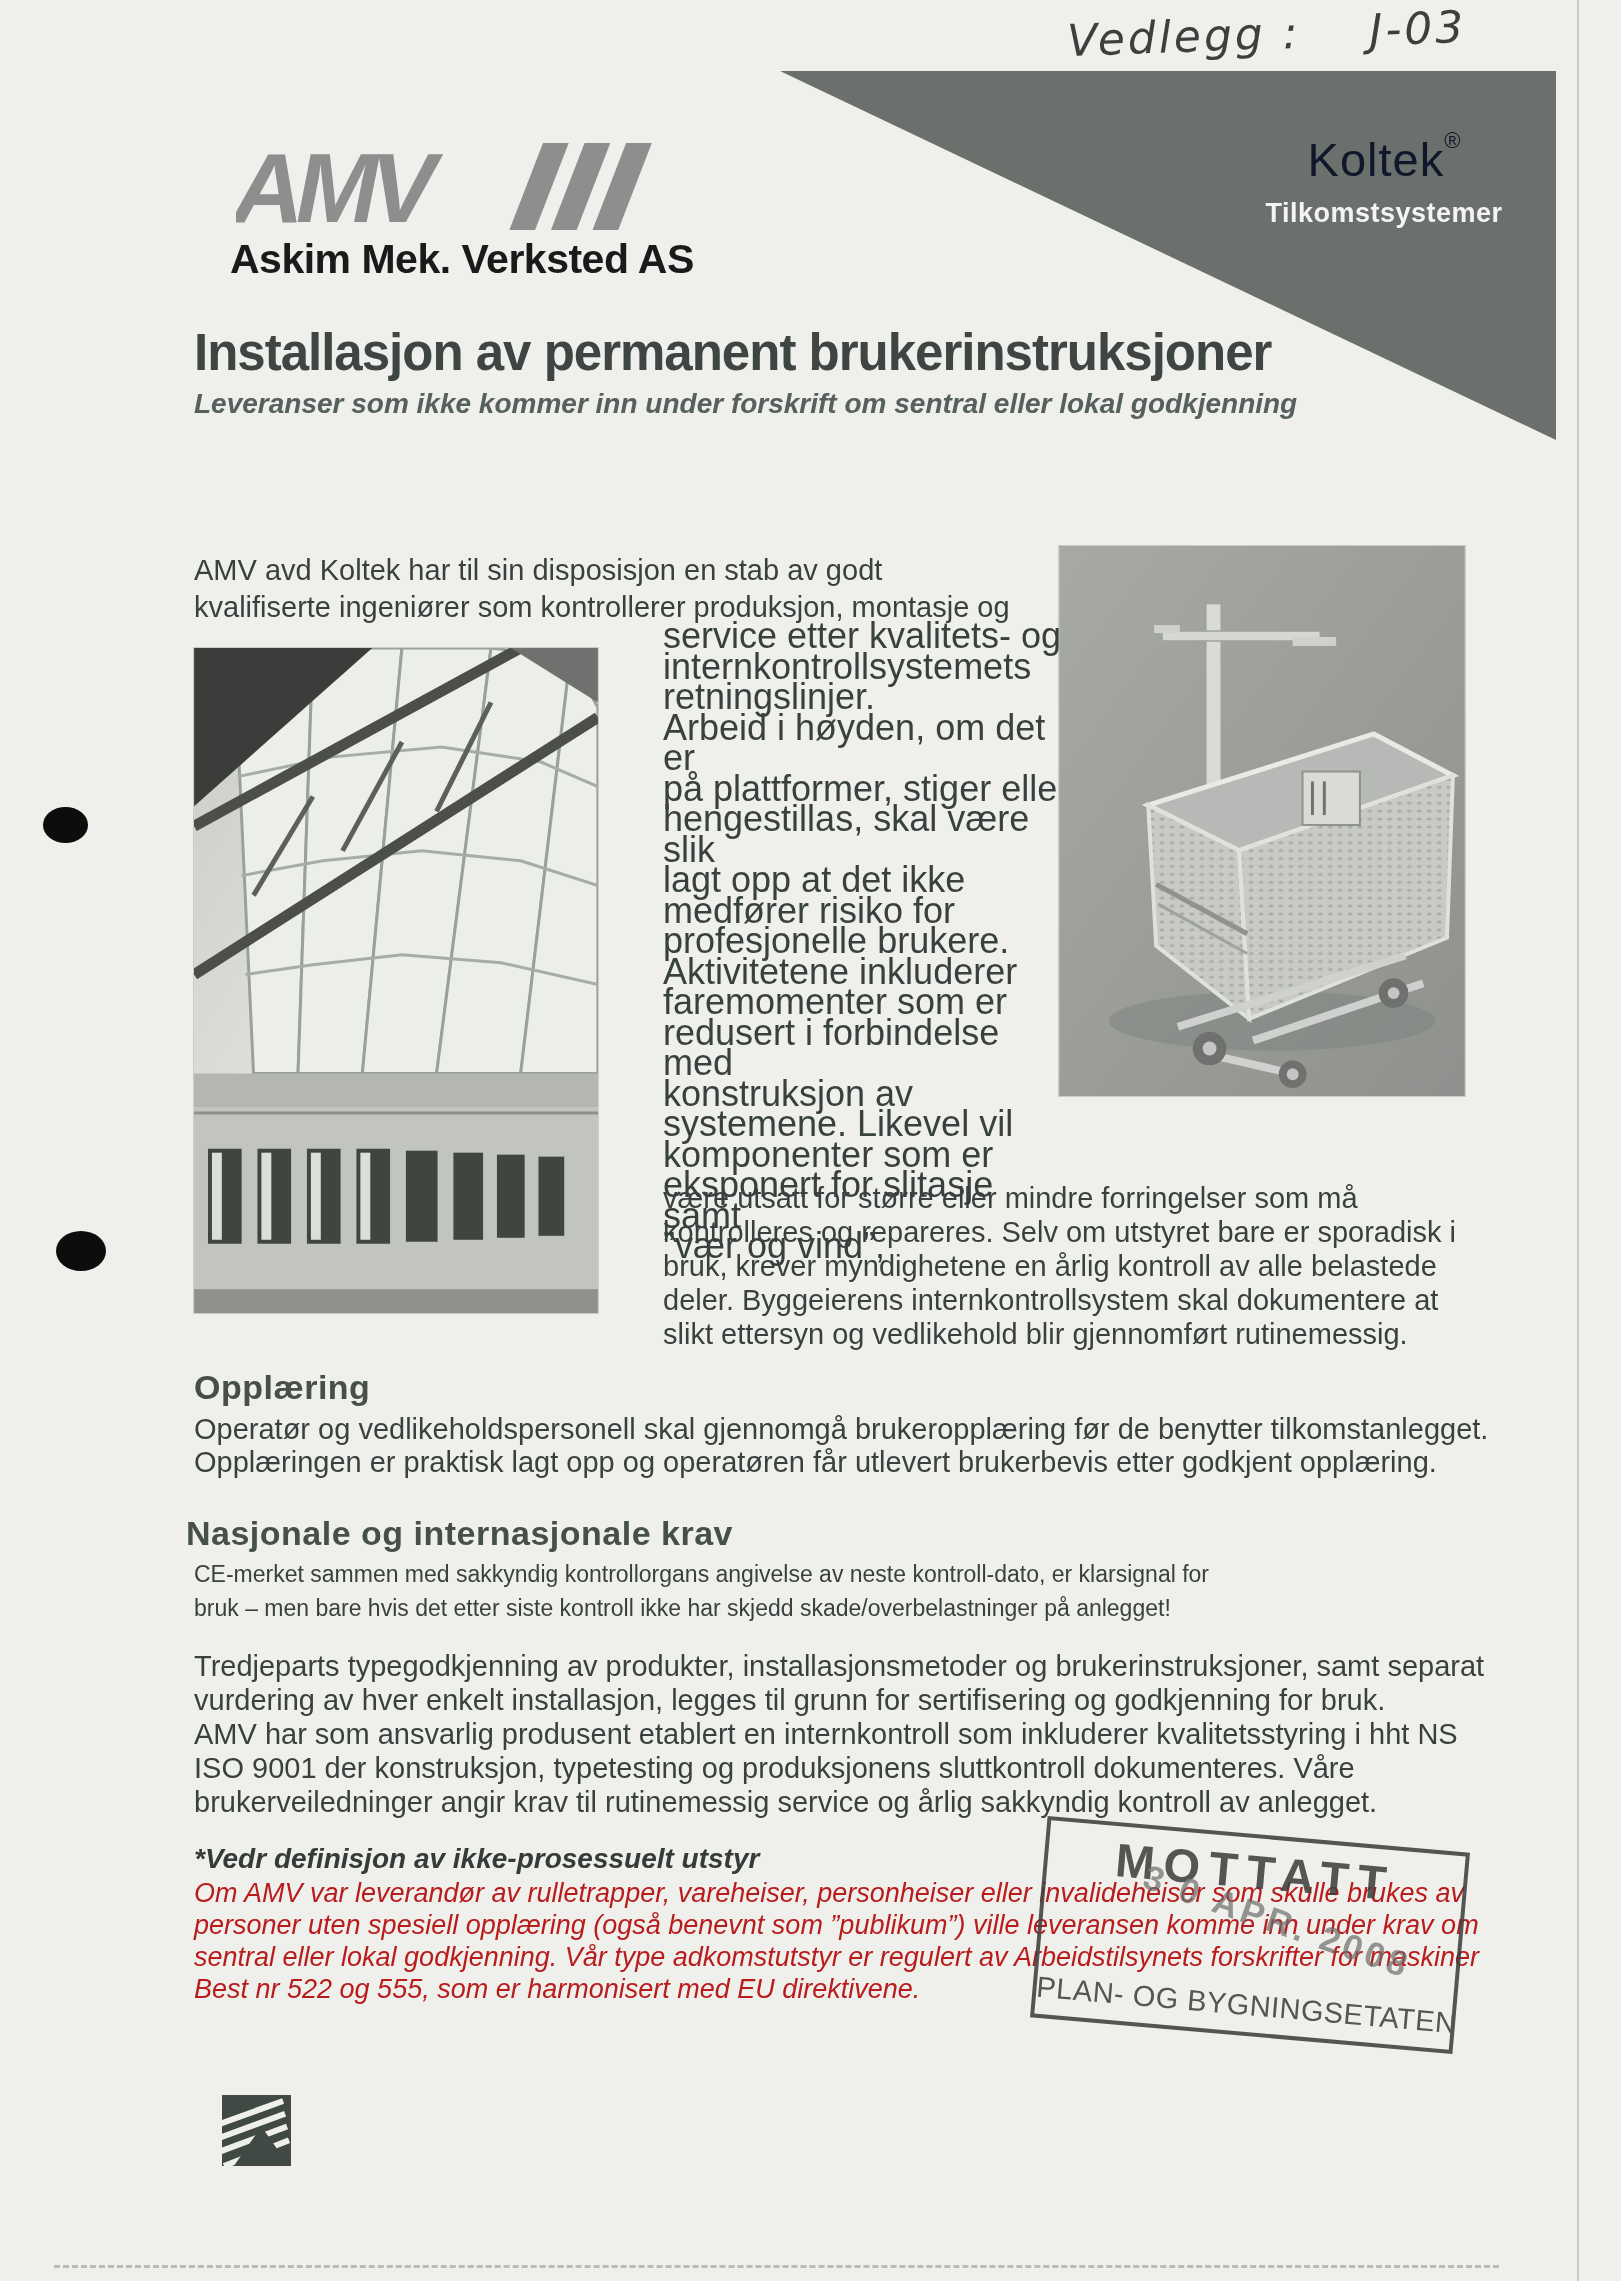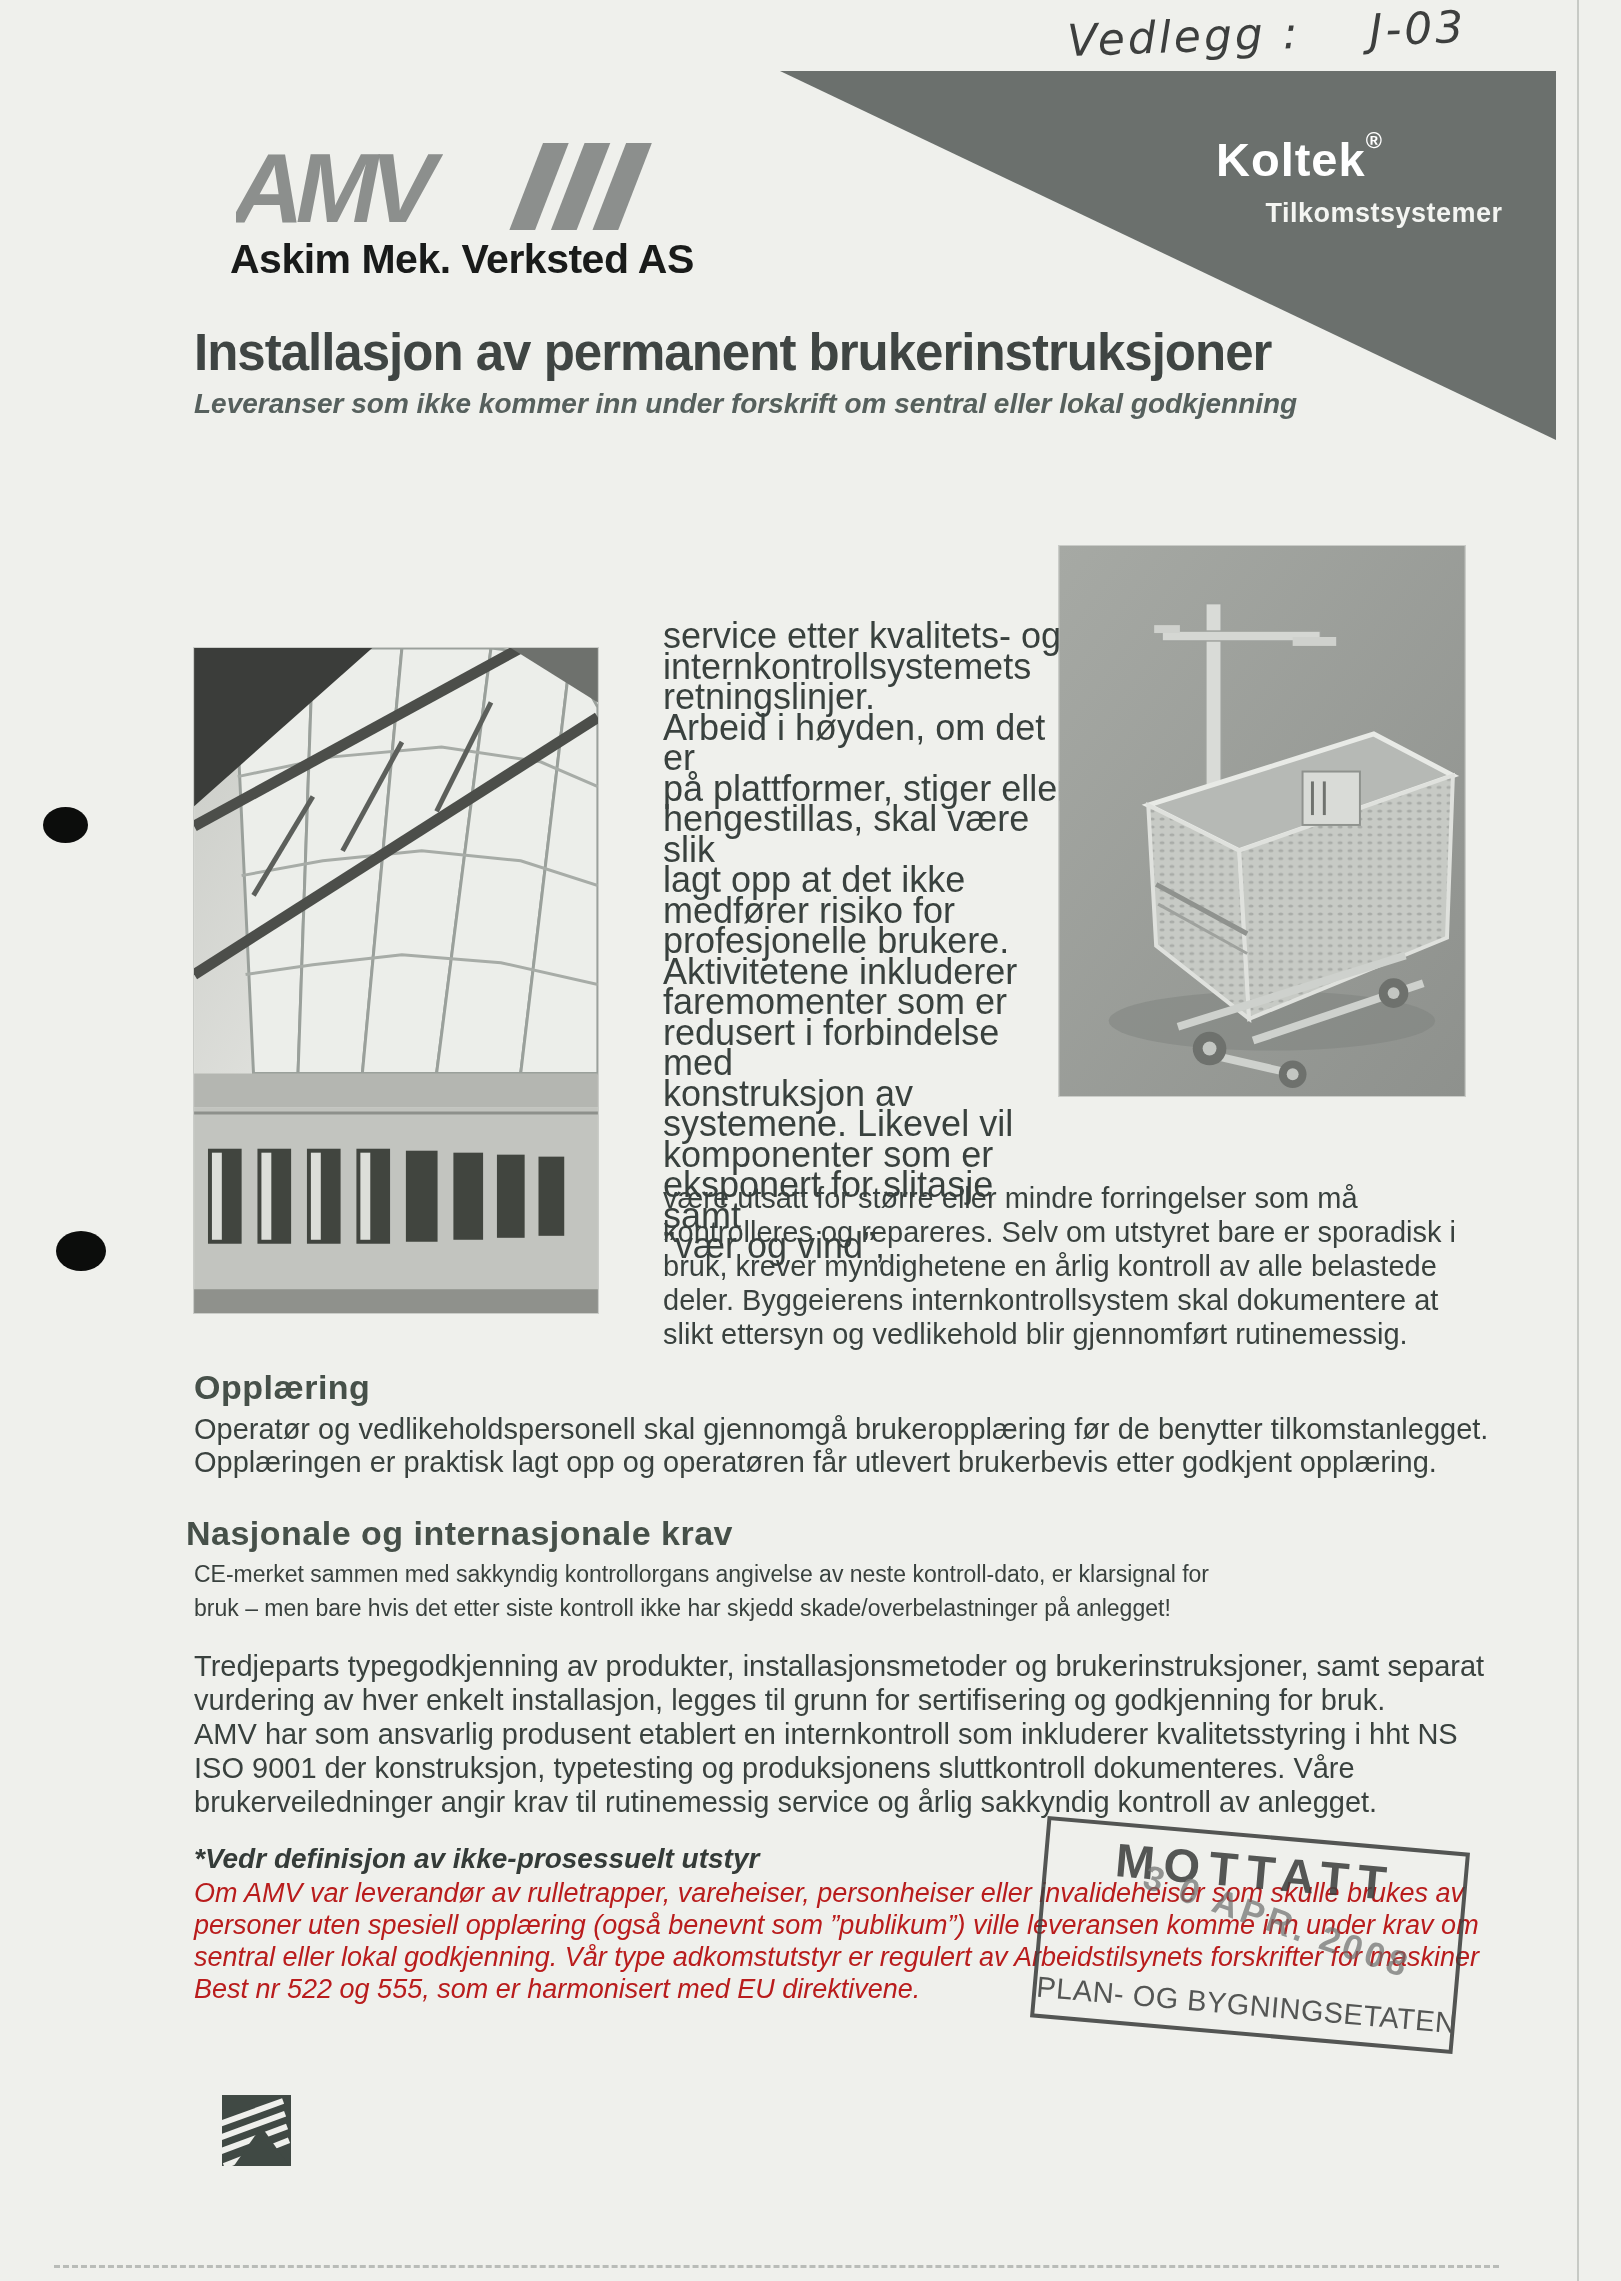--- a/index.html
+++ b/index.html
@@ -20,22 +20,22 @@
     font-size:44px;color:#3d3f3e;transform:rotate(-2deg);
     letter-spacing:3px;display:flex;gap:69px;
   }
   
   .banner{
     left:780px;top:71px;width:776px;height:369px;
     background:#6b706d;
     clip-path:polygon(0 0,100% 0,100% 100%);
   }
   .banner-brand{
-    position:absolute;left:436px;top:57px;width:337px;
-    color:#ffffff;font-weight:bold;font-size:47px;letter-spacing:1px;
+    position:absolute;left:436px;top:57px;width:337px;text-align:center;
+    color:#0f172a;font-weight:normal;font-size:47px;letter-spacing:1px;
   }
   .banner-brand sup{font-size:22px;vertical-align:28px;}
   .banner-tagline{
     position:absolute;left:396px;top:127px;width:416px;text-align:center;
     color:#f4f5f2;font-weight:bold;font-size:27px;letter-spacing:0.5px;
   }
   
   .company-name{left:230px;top:236px;font-size:41px;font-weight:bold;color:#191b1a;letter-spacing:-0.5px;}
   
   .doc-title{left:194px;top:323px;font-size:51px;font-weight:bold;color:#3f4543;letter-spacing:-1px;}
@@ -92,20 +92,22 @@
       <polygon points="310,2 336,2 302,90 276,90"></polygon>
       <polygon points="352,2 378,2 344,90 318,90"></polygon>
       <polygon points="394,2 420,2 386,90 360,90"></polygon>
     </g>
   </svg>
   <div class="abs company-name">Askim Mek. Verksted AS</div>
 
   <div class="abs doc-title">Installasjon av permanent brukerinstruksjoner</div>
   <div class="abs doc-subtitle">Leveranser som ikke kommer inn under forskrift om sentral eller lokal godkjenning</div>
 
+  <div class="abs para1 lines">AMV avd Koltek har til sin disposisjon en stab av godt
+kvalifiserte ingeniører som kontrollerer produksjon, montasje og</div>
 
   <svg class="abs photo" style="left:194px;top:648px;" width="404" height="665" viewBox="0 0 408 672">
     <defs>
       <linearGradient id="skyg" x1="0" y1="0" x2="1" y2="1">
         <stop offset="0" stop-color="#c9cbc6"></stop>
           <stop offset=".5" stop-color="#e3e4e0"></stop>
           <stop offset="1" stop-color="#cfd1cc"></stop>
       </linearGradient>
     </defs>
     <rect width="408" height="672" fill="url(#skyg)"></rect>

